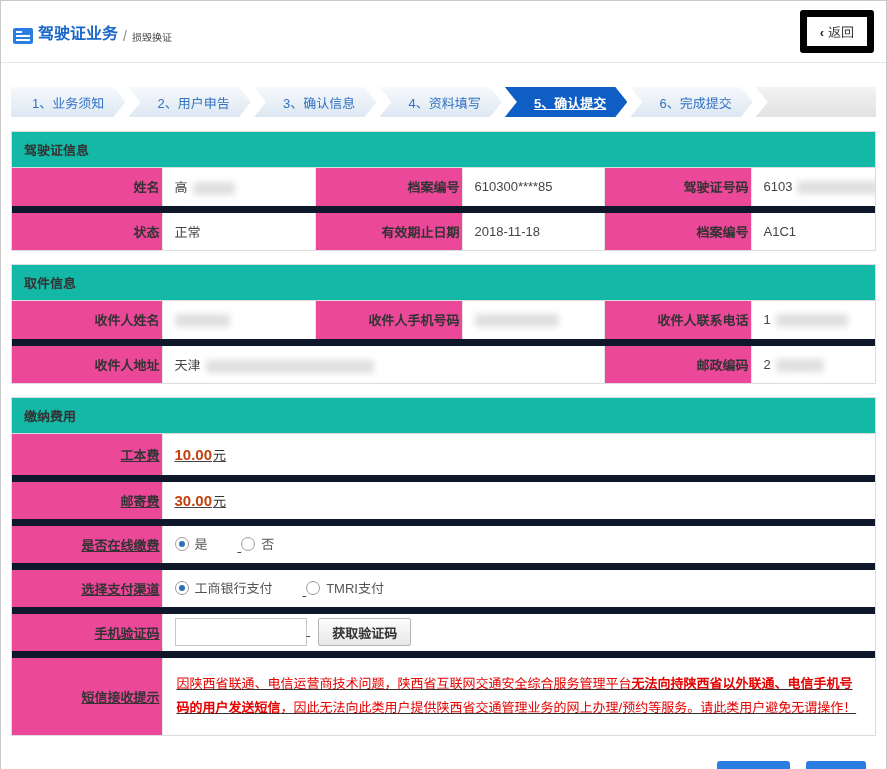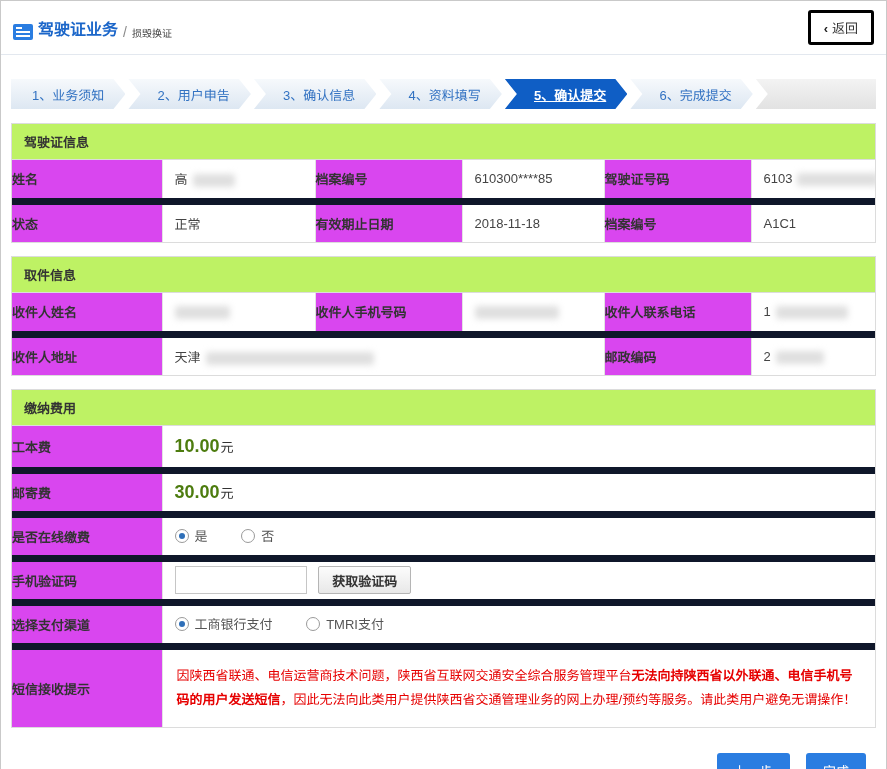--- a/index.html
+++ b/index.html
@@ -4,45 +4,45 @@
 <style>
   * { box-sizing: border-box; margin: 0; padding: 0; }
   body { font-family: "Liberation Sans", "DejaVu Sans", sans-serif; background: #fff; }
   .page { width: 887px; min-height: 769px; border: 1px solid #c9c9c9; display: flex; flex-direction: column; background: #fff; }
 
   .header { display: flex; justify-content: space-between; align-items: center; padding: 9px 12px; border-bottom: 1px solid #e3e8ef; }
   .header-left { display: flex; align-items: flex-end; gap: 5px; }
   .page-title { color: #1b66c9; font-size: 16px; font-weight: bold; }
   .title-sep { color: #8a8a8a; font-size: 14px; }
   .page-subtitle { color: #444; font-size: 10px; }
-  .back-btn { background: #fff; border: 3px solid #000000; border-radius: 3px; padding: 5px 13px; font-size: 13px; color: #333; cursor: pointer; font-family: inherit; }
+  .back-btn { background: #fff; border: 7px solid #000000; border-radius: 3px; padding: 5px 13px; font-size: 13px; color: #333; cursor: pointer; font-family: inherit; }
   .back-btn .chev { font-weight: bold; margin-right: 4px; color: #222; }
 
   .steps { display: flex; gap: 3px; margin: 24px 10px 0 10px; height: 30px; }
   .step { flex: 1; display: flex; align-items: center; justify-content: center; font-size: 13px; color: #3272c2; cursor: pointer;
           background: linear-gradient(#f6f9fc, #dde7f2);
           clip-path: polygon(0 0, calc(100% - 12px) 0, 100% 50%, calc(100% - 12px) 100%, 0 100%, 12px 50%); padding-left: 8px; }
   .step:first-child { clip-path: polygon(0 0, calc(100% - 12px) 0, 100% 50%, calc(100% - 12px) 100%, 0 100%); padding-left: 0; }
   .step.active { background: #0f5ec5; color: #fff; font-weight: bold; text-decoration: underline; }
   .steps-filler { flex: 1.05; background: linear-gradient(#f3f3f3, #e2e2e2); clip-path: polygon(0 0, 100% 0, 100% 100%, 0 100%, 12px 50%); }
 
   .content { padding: 14px 10px 0 10px; }
   .section { border: 1px solid #dcdcdc; margin-bottom: 13px; }
-  .section-title { background: #bef264; border-bottom: 1px solid #dcdcdc; padding: 8px 12px; font-size: 13px; font-weight: bold; color: #333; }
+  .section-title { background: #14b8a6; border-bottom: 1px solid #dcdcdc; padding: 8px 12px; font-size: 13px; font-weight: bold; color: #333; }
 
   table { width: 100%; border-collapse: collapse; table-layout: fixed; font-size: 13px; color: #333; }
   td { border-left: 1px solid #e3e3e3; border-top: 7px solid #0f172a; height: 41px; }
   td:first-child { border-left: none; }
   tr:first-child td { border-top: none; }
-  td.lbl { background: #d946ef; padding-right: 2px; font-weight: bold; color: #333; }
+  td.lbl { background: #ec4899; text-align: right; padding-right: 2px; font-weight: bold; color: #333; }
   td.val { padding-left: 12px; color: #444; overflow: hidden; white-space: nowrap; }
   .blur { display: inline-block; height: 13px; background: #dfdfdf; filter: blur(3px); border-radius: 3px; vertical-align: middle; margin-left: 5px; }
 
-  .fee-table td { height: 44px; }
-  .fee-amount { color: #4d7c0f; font-weight: bold; font-size: 18px; }
+  .fee-table td { height: 44px; text-decoration: underline; }
+  .fee-amount { color: #c2410c; font-weight: bold; font-size: 15px; }
   .fee-unit { color: #333; font-size: 13px; margin-left: 1px; }
 
   .radio-opt { display: inline-flex; align-items: center; margin-right: 30px; cursor: pointer; color: #555; }
   .radio { width: 14px; height: 14px; border: 1px solid #9a9a9a; border-radius: 50%; background: #fff; display: inline-block; margin-right: 6px; position: relative; }
   .radio.checked::after { content: ""; position: absolute; left: 3px; top: 3px; width: 6px; height: 6px; border-radius: 50%; background: #2f6fb8; }
 
   .code-input { width: 132px; height: 28px; border: 1px solid #c6c6c6; padding: 0 6px; font-size: 13px; font-family: inherit; vertical-align: middle; }
   .code-btn { margin-left: 8px; height: 28px; padding: 0 13px; background: linear-gradient(#fcfcfc, #e8e8e8); border: 1px solid #b5b5b5; border-radius: 2px; font-size: 13px; font-weight: bold; color: #333; cursor: pointer; font-family: inherit; vertical-align: middle; }
 
   td.notice-cell { white-space: normal; padding: 4px 0; }
@@ -169,40 +169,40 @@
                   <span class="radio checked"></span>
                   <span>是</span>
                 </span>
             <span class="radio-opt">
                   <span class="radio"></span>
                   <span>否</span>
                 </span>
           </td>
         </tr>
         <tr>
+          <td class="lbl">选择支付渠道</td>
+          <td class="val">
+            <span class="radio-opt">
+                  <span class="radio checked"></span>
+                  <span>工商银行支付</span>
+                </span>
+            <span class="radio-opt">
+                  <span class="radio"></span>
+                  <span>TMRI支付</span>
+                </span>
+          </td>
+        </tr>
+        <tr>
           <td class="lbl">手机验证码</td>
           <td class="val">
             <input type="text" class="code-input" value="" style="">
             <button class="code-btn">获取验证码</button>
           </td>
         </tr>
         <tr>
-          <td class="lbl">选择支付渠道</td>
-          <td class="val">
-            <span class="radio-opt">
-                  <span class="radio checked"></span>
-                  <span>工商银行支付</span>
-                </span>
-            <span class="radio-opt">
-                  <span class="radio"></span>
-                  <span>TMRI支付</span>
-                </span>
-          </td>
-        </tr>
-        <tr>
           <td class="lbl">短信接收提示</td>
           <td class="notice-cell">
             <div class="notice"><span>因陕西省联通、电信运营商技术问题，陕西省互联网交通安全综合服务管理平台</span><span class="bold">无法向持陕西省以外联通、电信手机号码的用户发送短信</span><span>，因此无法向此类用户提供陕西省交通管理业务的网上办理/预约等服务。请此类用户避免无谓操作！</span></div>
           </td>
         </tr>
       </tbody>
         </table>
     </div>
 
     <div class="footer-btns">

